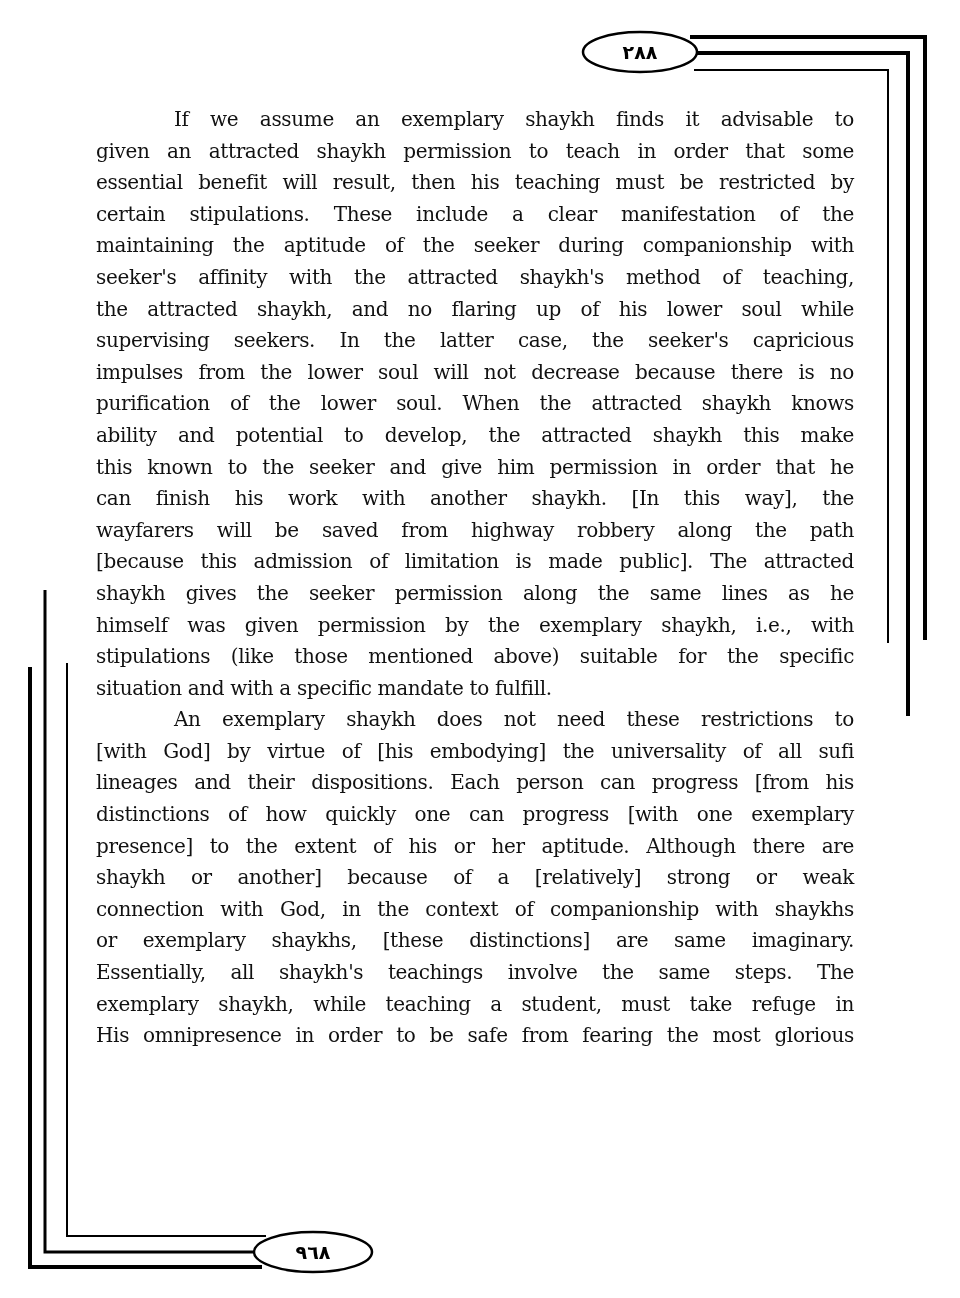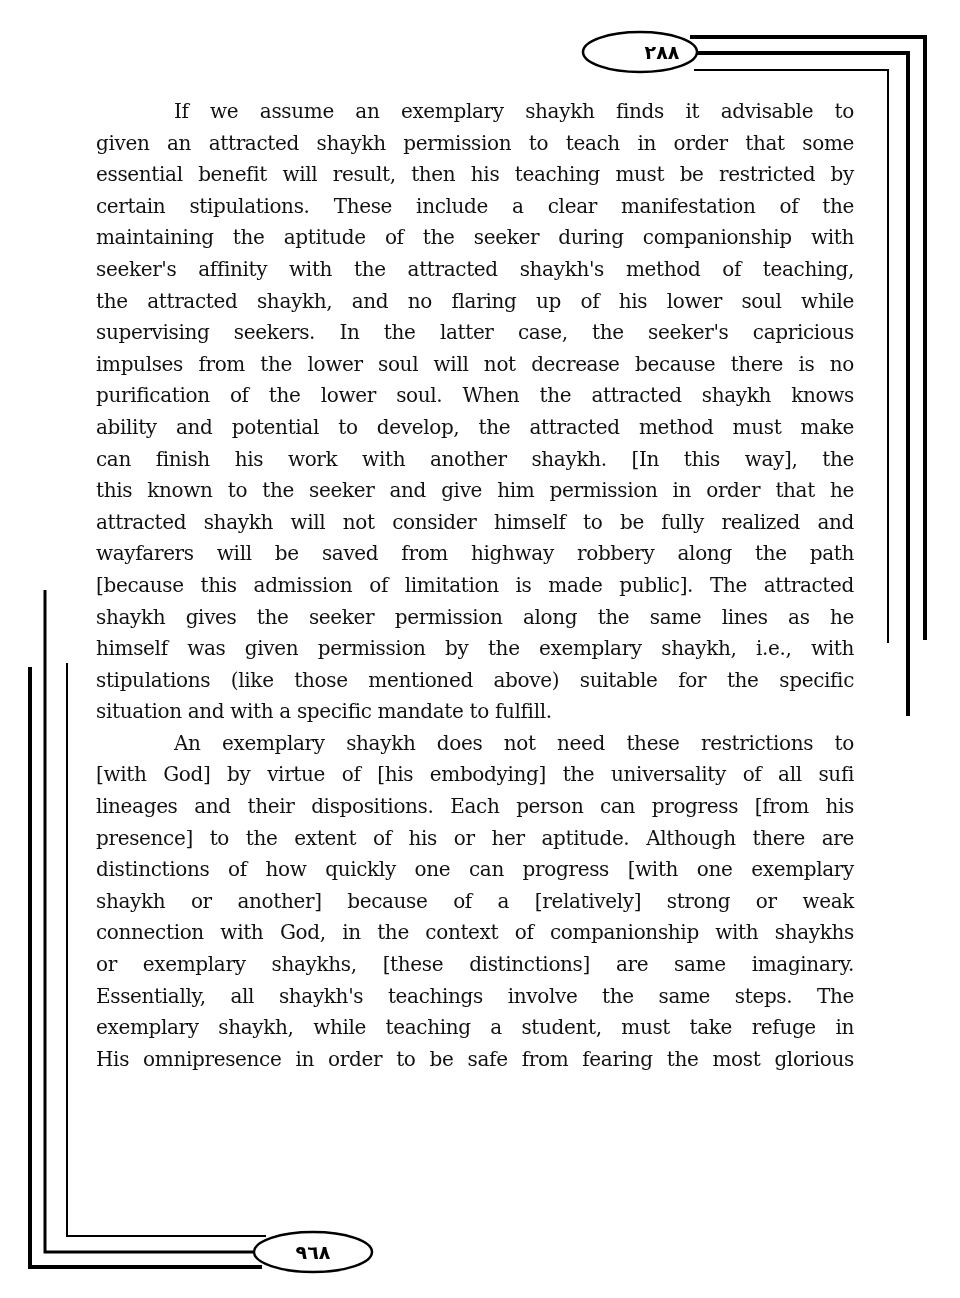--- a/index.html
+++ b/index.html
@@ -1,23 +1,23 @@
 <!DOCTYPE html>
 <html><head>
 <meta charset="utf-8">
 <style>
   html, body { margin: 0; padding: 0; background: #fff; }
   body { width: 960px; height: 1298px; position: relative; overflow: hidden;
          font-family: "DejaVu Serif", "Liberation Serif", serif; color: #111; }
   .frame { position: absolute; left: 0; top: 0; width: 960px; height: 1298px; }
   .page-num { position: absolute; font-family: "DejaVu Sans", sans-serif; font-weight: bold;
               font-size: 19px; text-align: center; color: #000; }
-  .page-num.top { left: 604px; top: 32px; width: 116px; height: 32px; line-height: 40px; }
+  .page-num.top { left: 582px; top: 32px; width: 116px; height: 32px; line-height: 40px; }
   .page-num.bottom { left: 253px; top: 1232px; width: 120px; height: 40px; line-height: 40px; }
-  .text { position: absolute; left: 96px; top: 96px; width: 758px; }
+  .text { position: absolute; left: 96px; top: 104px; width: 758px; }
   .line { display: block; height: 31.6px; line-height: 31.6px; font-size: 20px;
           text-align: justify; text-align-last: justify; white-space: nowrap; overflow: visible;
           letter-spacing: -0.35px; }
   .line.last { text-align-last: left; }
   .line.indent { padding-left: 78px; }
 </style>
 </head>
 <body>
 
 <svg class="frame" width="960" height="1298" viewBox="0 0 960 1298">
@@ -45,37 +45,36 @@
       <span class="line indent">If we assume an exemplary shaykh finds it advisable to</span>
       <span class="line">given an attracted shaykh permission to teach in order that some</span>
       <span class="line">essential benefit will result, then his teaching must be restricted by</span>
       <span class="line">certain stipulations. These include a clear manifestation of the</span>
       <span class="line">maintaining the aptitude of the seeker during companionship with</span>
       <span class="line">seeker's affinity with the attracted shaykh's method of teaching,</span>
       <span class="line">the attracted shaykh, and no flaring up of his lower soul while</span>
       <span class="line">supervising seekers. In the latter case, the seeker's capricious</span>
       <span class="line">impulses from the lower soul will not decrease because there is no</span>
       <span class="line">purification of the lower soul. When the attracted shaykh knows</span>
-      <span class="line">ability and potential to develop, the attracted method must make</span>
+      <span class="line">ability and potential to develop, the attracted shaykh this make</span>
+      <span class="line">this known to the seeker and give him permission in order that he</span>
       <span class="line">can finish his work with another shaykh. [In this way], the</span>
-      <span class="line">this known to the seeker and give him permission in order that he</span>
-      <span class="line">attracted shaykh will not consider himself to be fully realized and</span>
       <span class="line">wayfarers will be saved from highway robbery along the path</span>
       <span class="line">[because this admission of limitation is made public]. The attracted</span>
       <span class="line">shaykh gives the seeker permission along the same lines as he</span>
       <span class="line">himself was given permission by the exemplary shaykh, i.e., with</span>
       <span class="line">stipulations (like those mentioned above) suitable for the specific</span>
       <span class="line last">situation and with a specific mandate to fulfill.</span>
     </div>
   <div id="p1">
       <span class="line indent">An exemplary shaykh does not need these restrictions to</span>
       <span class="line">[with God] by virtue of [his embodying] the universality of all sufi</span>
       <span class="line">lineages and their dispositions. Each person can progress [from his</span>
+      <span class="line">distinctions of how quickly one can progress [with one exemplary</span>
       <span class="line">presence] to the extent of his or her aptitude. Although there are</span>
-      <span class="line">distinctions of how quickly one can progress [with one exemplary</span>
       <span class="line">shaykh or another] because of a [relatively] strong or weak</span>
       <span class="line">connection with God, in the context of companionship with shaykhs</span>
       <span class="line">or exemplary shaykhs, [these distinctions] are same imaginary.</span>
       <span class="line">Essentially, all shaykh's teachings involve the same steps. The</span>
       <span class="line">exemplary shaykh, while teaching a student, must take refuge in</span>
       <span class="line">His omnipresence in order to be safe from fearing the most glorious</span>
     </div>
 </div>
 
 </body></html>

